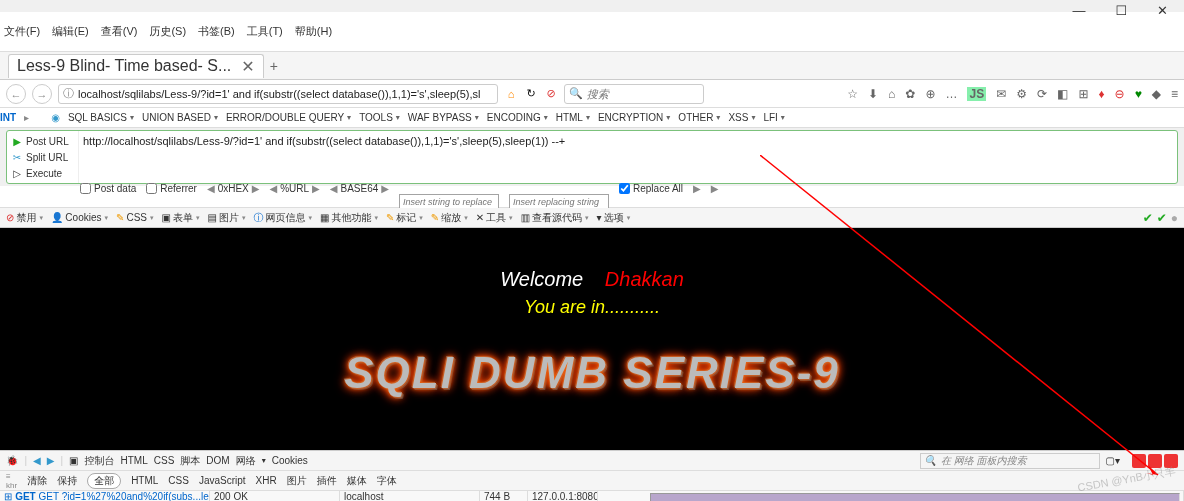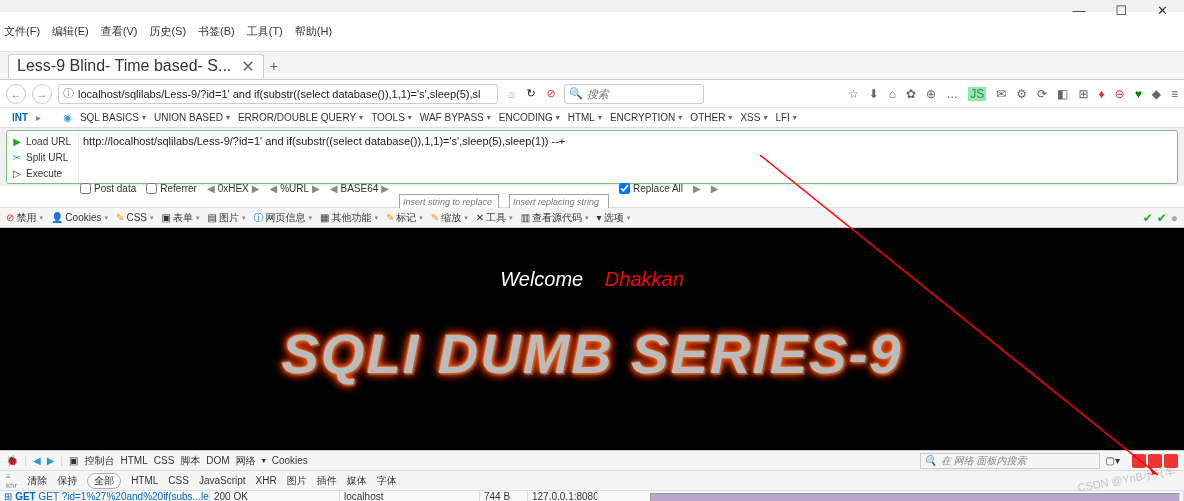--- a/index.html
+++ b/index.html
@@ -15,22 +15,22 @@
 .navbar { height:28px; background:#fff; display:flex; align-items:center; padding:0 6px; gap:6px; border-bottom:1px solid #ddd; }
 .navbtn { width:20px; height:20px; border:1px solid #ccc; border-radius:10px; display:flex; align-items:center; justify-content:center; color:#888; font-size:11px; }
 .addr { flex:0 0 440px; height:20px; border:1px solid #ccc; border-radius:3px; display:flex; align-items:center; font-size:11px; }
 .addr .i { margin:0 4px; color:#888; }
 .addr input { border:none; outline:none; flex:1; font-size:11px; color:#222; }
 .sico { width:14px; height:14px; display:inline-flex; align-items:center; justify-content:center; font-size:11px; }
 .search { flex:0 0 140px; height:20px; border:1px solid #ccc; border-radius:3px; display:flex; align-items:center; padding:0 4px; color:#888; gap:4px; }
 .search input { border:none; outline:none; width:100px; font-size:11px; font-style:italic; color:#888; }
 .righticons { display:flex; gap:10px; margin-left:auto; align-items:center; }
 .righticons span { font-size:12px; color:#666; }
-.js { background:#86efac; color:#fff; font-weight:normal; padding:0 2px; font-size:9px; }
-.hackbar-menu { height:20px; background:#fff; display:flex; align-items:center; padding:0 12px; gap:8px; border-bottom:1px solid #ddd; font-size:10px; color:#333; }
+.js { background:#86efac; color:#fff; font-weight:bold; padding:0 2px; font-size:9px; }
+.hackbar-menu { height:20px; background:#fff; display:flex; align-items:center; padding:0 0; gap:8px; border-bottom:1px solid #ddd; font-size:10px; color:#333; }
 .hackbar-menu .hb { display:flex; align-items:center; gap:2px; }
 .hackbar-menu .arr::after { content:"▾"; font-size:8px; color:#666; margin-left:1px; }
 .intlabel { color:#06c; font-weight:bold; }
 .hackbar-body { height:54px; background:#fff; display:flex; border:1px solid #7bc17b; border-radius:3px; margin:2px 6px; }
 .hb-left { width:72px; border-right:1px solid #eee; display:flex; flex-direction:column; justify-content:space-around; padding:2px 4px; font-size:10px; color:#333; }
 .hb-left div { display:flex; align-items:center; gap:3px; }
 .hb-left .ico { width:12px; text-align:center; }
 .hb-url { flex:1; padding:4px; }
 .hb-url input { width:100%; border:none; outline:none; font-size:11px; color:#222; }
 .hackbar-opts { height:22px; background:#fff; display:flex; align-items:center; padding:0 12px 17px 80px; gap:10px; font-size:10px; color:#333; border-bottom:1px solid #ddd; }
@@ -40,21 +40,21 @@
 .smin { width:100px; height:16px; border:1px solid #a3a3a3; font-size:9px; font-style:italic; color:#888; padding:0 3px;margin-top:28px; }
 .toolbar2 { height:20px; background:#f5f5f5; display:flex; align-items:center; padding:0 6px; gap:8px; font-size:10px; color:#333; border-bottom:1px solid #ccc; position:relative; }
 .toolbar2 .itm { display:flex; align-items:center; gap:2px; }
 .toolbar2 .itm::after { content:"▾"; font-size:7px; color:#888; margin-left:1px; }
 .toolbar2 .checks { margin-left:auto; display:flex; gap:4px; color:#2a2; font-size:12px; }
 .content { height:222px; background:#000; position:relative; overflow:hidden;font-style:italic; }
 .welcome { text-align:center; margin-top:40px; font-size:20px; }
 .welcome .w1 { color:#fff; }
 .welcome .w2 { color:#f00; margin-left:16px; }
 .yin { text-align:center; color:#ff0; font-size:18px; margin-top:6px; }
-.big { text-align:center; margin-top:30px; font-size:56px; font-weight:900; letter-spacing:2px; color:#bbb;
+.big { text-align:center; margin-top:30px; font-size:44px; font-weight:900; letter-spacing:2px; color:#bbb;
   text-shadow:0 0 4px #f60,0 0 8px #f40,1px 1px 0 #666,-1px -1px 0 #666,2px 2px 0 #444,0 0 12px #f30; }
 .arrow-svg { position:absolute; top:155px; left:760px; pointer-events:none; }
 .devpanel { background:#f5f5f5; border-top:1px solid #ccc; }
 .devrow1 { height:20px; display:flex; align-items:center; padding:0 6px; gap:6px; font-size:10px; color:#333; border-bottom:1px solid #ddd; }
 .devrow1 .sep { color:#ccc; }
 .devrow1 .active { font-weight:normal; }
 .devrow1 .srch { margin-left:auto; display:flex; align-items:center; gap:4px; border:1px solid #ccc; padding:0 4px; height:16px; width:180px; color:#888; font-style:italic; }
 .devrow1 .btns { display:flex; gap:2px; margin-left:6px; }
 .devrow1 .btns span { width:14px; height:14px; background:#e33; border-radius:2px; display:inline-block; }
 .devrow2 { height:20px; display:flex; align-items:center; padding:0 6px; gap:10px; font-size:10px; color:#333; border-bottom:1px solid #ddd; }
@@ -145,21 +145,21 @@
   <span class="hb arr">ENCRYPTION</span>
   <span class="hb arr">OTHER</span>
   <span class="hb arr">XSS</span>
   <span class="hb arr">LFI</span>
 </div>
 
 <div class="hackbar-body">
   <div class="hb-left">
     <div>
         <span class="ico" style="color:#2a2">▶</span>
-        <span>Load URL</span>
+        <span>Post URL</span>
       </div>
     <div>
         <span class="ico" style="color:#39c">✂</span>
         <span>Split URL</span>
       </div>
     <div>
         <span class="ico">▷</span>
         <span>Execute</span>
       </div>
   </div>
@@ -260,20 +260,21 @@
       <span>✔</span>
       <span style="color:#aaa">●</span>
     </div>
 </div>
 
 <div class="content">
   <div class="welcome">
     <span class="w1">Welcome</span>
     <span class="w2">Dhakkan</span>
   </div>
+  <div class="yin">You are in...........</div>
   <div class="big">SQLI DUMB SERIES-9</div>
 </div>
 
 <svg class="arrow-svg" width="420" height="335">
   <line x1="0" y1="0" x2="398" y2="320" stroke="#f00" stroke-width="1.5"></line>
   <polygon points="398,320 388,310 393,320 386,318" fill="#f00"></polygon>
 </svg>
 
 <div class="devpanel">
   <div class="devrow1">

